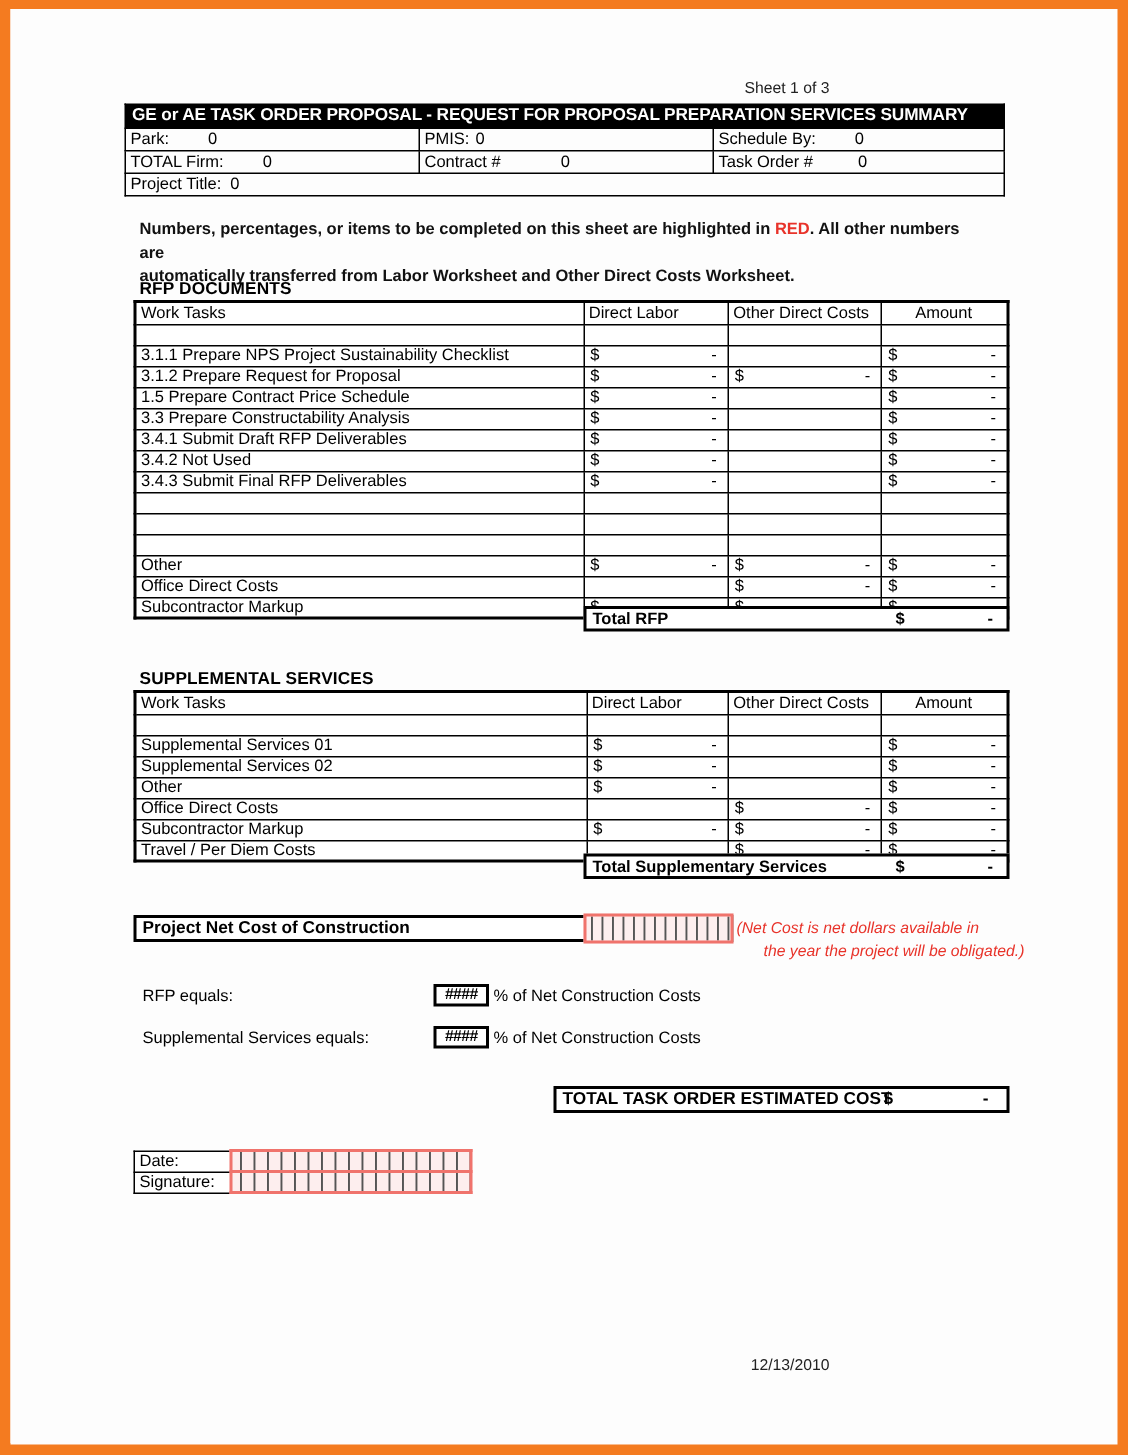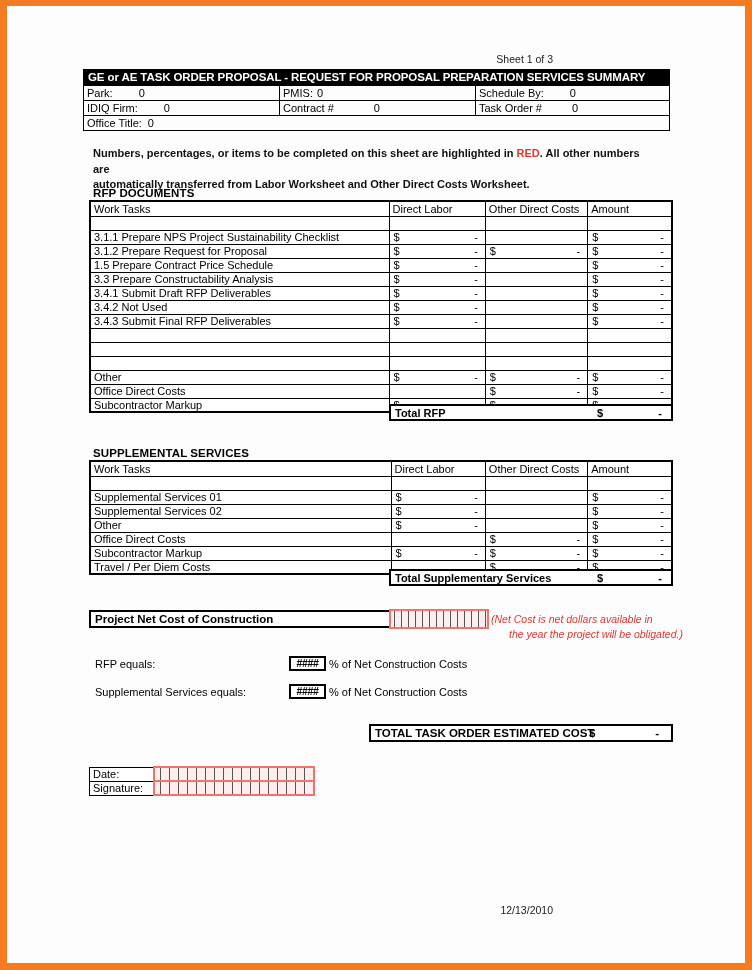--- a/index.html
+++ b/index.html
@@ -100,21 +100,21 @@
     line-height: 12px;
     padding: 0 2px 0 3px;
     vertical-align: middle;
     overflow: hidden;
     white-space: nowrap;
   }
   .costtable .hdr td {
     font-size: 11px;
     height: 15px;
   }
-  .costtable .hdr td.r { text-align: left; padding-right: 4px; }
+  .costtable .hdr td.r { text-align: center; padding-right: 4px; }
 
   
   .money { position: relative; }
   .money .s { position: absolute; left: 4px; top: 0px; }
   .money .v { position: absolute; right: 7px; top: 0px; }
 
   .tbl-outer { border: 2px solid #000; }
 
   
   .totalrow {
@@ -268,41 +268,41 @@
           <td>
             <div class="cellpair">
               <span class="k">Schedule By:</span>
               <span class="v">0</span>
             </div>
           </td>
         </tr>
         <tr>
           <td>
             <div class="cellpair">
-              <span class="k">IDIQ Firm:</span>
+              <span class="k">TOTAL Firm:</span>
               <span class="v">0</span>
             </div>
           </td>
           <td>
             <div class="cellpair">
               <span class="k">Contract #</span>
               <span class="v" style="margin-left:40px">0</span>
             </div>
           </td>
           <td>
             <div class="cellpair">
               <span class="k">Task Order #</span>
               <span class="v" style="margin-left:30px">0</span>
             </div>
           </td>
         </tr>
         <tr>
           <td colspan="3">
             <div class="cellpair">
-              <span class="k">Office Title:</span>
+              <span class="k">Project Title:</span>
               <span class="v" style="margin-left:6px">0</span>
             </div>
           </td>
         </tr>
       </tbody>
     </table>
 
     <div class="note">
       <span>Numbers, percentages, or items to be completed on this sheet are highlighted in </span><span class="red">RED</span><span>. All other numbers are</span><br>
       <span>automatically transferred from Labor Worksheet and Other Direct Costs Worksheet.</span>

